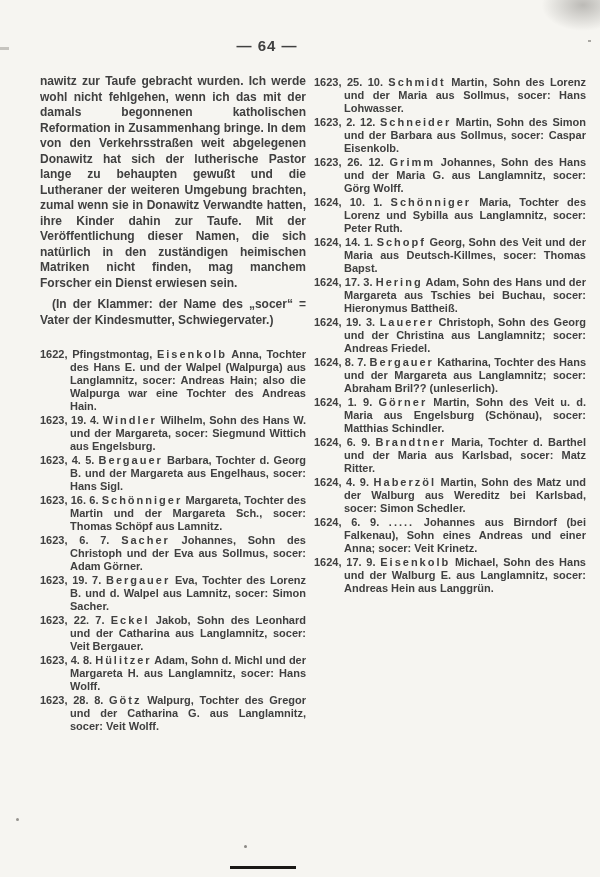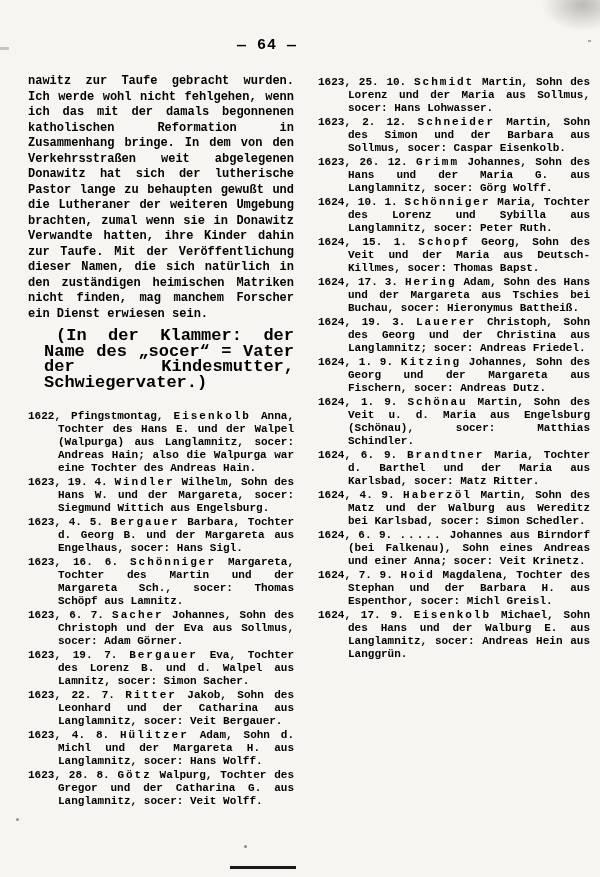--- a/index.html
+++ b/index.html
@@ -1,43 +1,43 @@
 <!DOCTYPE html>
 <html><head>
 <meta charset="utf-8">
 <style>
   html,body { margin:0; padding:0; background:#e8e6e1; }
   .page {
     position:relative; width:600px; height:877px; margin:0;
     background:#f6f5f1;
-    font-family:Liberation Mono, monospace;
-    color:#000000; overflow:hidden;
+    font-family:Liberation Sans, sans-serif;
+    color:#404040; overflow:hidden;
   }
   .corner-shadow {
     position:absolute; top:-22px; right:-26px; width:86px; height:54px;
     background: radial-gradient(ellipse at center, rgba(130,128,124,0.50), rgba(130,128,124,0) 68%);
   }
   .edge-mark { position:absolute; left:0; top:47px; width:9px; height:3px; background:#c6c4bf; }
   .speck1 { position:absolute; left:16px; top:818px; width:3px; height:3px; background:#96948f; border-radius:50%; }
   .speck2 { position:absolute; left:244px; top:845px; width:3px; height:3px; background:#8a8884; border-radius:50%; }
   .speck3 { position:absolute; left:588px; top:40px; width:3px; height:2px; background:#aaa8a3; }
   .pageno {
     position:absolute; top:37px; left:0; width:534px; text-align:center;
     font-weight:bold; font-size:15px; letter-spacing:1px;
   }
   .cols {
-    position:absolute; top:74px; left:28px; width:546px;
-    display:grid; grid-template-columns:266px 272px; column-gap:24px;
+    position:absolute; top:74px; left:40px; width:546px;
+    display:grid; grid-template-columns:266px 272px; column-gap:8px;
   }
   .intro {
     margin:0; font-size:12px; line-height:15.5px;
     text-align:justify; font-weight:bold;
   }
   .note {
-    margin:6px 0 0 16px; font-size:17px; line-height:15.5px;
+    margin:6px 0 0 0; font-size:12px; line-height:15.5px;
     text-align:justify; font-weight:bold; text-indent:12px;
   }
   .entries { margin-top:20px; }
   .entries.first { margin-top:2px; }
   .entry {
     font-size:11px; line-height:13px; text-align:justify; font-weight:bold;
     padding-left:30px; text-indent:-30px; margin:0 0 1px 0;
   }
   .sperr { letter-spacing:2px; }
   .divider { position:absolute; left:230px; top:866px; width:66px; height:3px; background:#1a1816; }
@@ -58,40 +58,39 @@
     <div class="col">
       <p class="intro">nawitz zur Taufe gebracht wurden. Ich werde wohl nicht fehlgehen, wenn ich das mit der damals begonnenen katholischen Reformation in Zusammenhang bringe. In dem von den Verkehrsstraßen weit abgelegenen Donawitz hat sich der lutherische Pastor lange zu behaupten gewußt und die Lutheraner der weiteren Umgebung brachten, zumal wenn sie in Donawitz Verwandte hatten, ihre Kinder dahin zur Taufe. Mit der Veröffentlichung dieser Namen, die sich natürlich in den zuständigen heimischen Matriken nicht finden, mag manchem Forscher ein Dienst erwiesen sein.</p>
       <p class="note">(In der Klammer: der Name des „socer“ = Vater der Kindesmutter, Schwiegervater.)</p>
       <div class="entries">
         <div class="entry"><span>1622, Pfingstmontag, </span><span class="sperr">Eisenkolb</span><span> Anna, Tochter des Hans E. und der Walpel (Walpurga) aus Langlamnitz, socer: Andreas Hain; also die Walpurga war eine Tochter des Andreas Hain.</span></div>
         <div class="entry"><span>1623, 19. 4. </span><span class="sperr">Windler</span><span> Wilhelm, Sohn des Hans W. und der Margareta, socer: Siegmund Wittich aus Engelsburg.</span></div>
         <div class="entry"><span>1623, 4. 5. </span><span class="sperr">Bergauer</span><span> Barbara, Tochter d. Georg B. und der Margareta aus Engelhaus, socer: Hans Sigl.</span></div>
         <div class="entry"><span>1623, 16. 6. </span><span class="sperr">Schönniger</span><span> Margareta, Tochter des Martin und der Margareta Sch., socer: Thomas Schöpf aus Lamnitz.</span></div>
         <div class="entry"><span>1623, 6. 7. </span><span class="sperr">Sacher</span><span> Johannes, Sohn des Christoph und der Eva aus Sollmus, socer: Adam Görner.</span></div>
         <div class="entry"><span>1623, 19. 7. </span><span class="sperr">Bergauer</span><span> Eva, Tochter des Lorenz B. und d. Walpel aus Lamnitz, socer: Simon Sacher.</span></div>
-        <div class="entry"><span>1623, 22. 7. </span><span class="sperr">Ritter</span><span> Jakob, Sohn des Leonhard und der Catharina aus Langlamnitz, socer: Veit Bergauer.</span></div>
+        <div class="entry"><span>1623, 22. 7. </span><span class="sperr">Eckel</span><span> Jakob, Sohn des Leonhard und der Catharina aus Langlamnitz, socer: Veit Bergauer.</span></div>
         <div class="entry"><span>1623, 4. 8. </span><span class="sperr">Hülitzer</span><span> Adam, Sohn d. Michl und der Margareta H. aus Langlamnitz, socer: Hans Wolff.</span></div>
         <div class="entry"><span>1623, 28. 8. </span><span class="sperr">Götz</span><span> Walpurg, Tochter des Gregor und der Catharina G. aus Langlamnitz, socer: Veit Wolff.</span></div>
       </div>
     </div>
 
     <div class="col">
       <div class="entries first">
         <div class="entry"><span>1623, 25. 10. </span><span class="sperr">Schmidt</span><span> Martin, Sohn des Lorenz und der Maria aus Sollmus, socer: Hans Lohwasser.</span></div>
         <div class="entry"><span>1623, 2. 12. </span><span class="sperr">Schneider</span><span> Martin, Sohn des Simon und der Barbara aus Sollmus, socer: Caspar Eisenkolb.</span></div>
         <div class="entry"><span>1623, 26. 12. </span><span class="sperr">Grimm</span><span> Johannes, Sohn des Hans und der Maria G. aus Langlamnitz, socer: Görg Wolff.</span></div>
         <div class="entry"><span>1624, 10. 1. </span><span class="sperr">Schönniger</span><span> Maria, Tochter des Lorenz und Sybilla aus Langlamnitz, socer: Peter Ruth.</span></div>
-        <div class="entry"><span>1624, 15. 1. </span><span class="sperr">Schopf</span><span> Georg, Sohn des Veit und der Maria aus Deutsch-Killmes, socer: Thomas Bapst.</span></div>
+        <div class="entry"><span>1624, 14. 1. </span><span class="sperr">Schopf</span><span> Georg, Sohn des Veit und der Maria aus Deutsch-Killmes, socer: Thomas Bapst.</span></div>
         <div class="entry"><span>1624, 17. 3. </span><span class="sperr">Hering</span><span> Adam, Sohn des Hans und der Margareta aus Tschies bei Buchau, socer: Hieronymus Battheiß.</span></div>
         <div class="entry"><span>1624, 19. 3. </span><span class="sperr">Lauerer</span><span> Christoph, Sohn des Georg und der Christina aus Langlamnitz; socer: Andreas Friedel.</span></div>
-        <div class="entry"><span>1624, 1. 9. </span><span class="sperr">Kitzing</span><span> Johannes, Sohn des Georg und der Margareta aus Fischern, socer: Andreas Dutz.</span></div>
-        <div class="entry"><span>1624, 1. 9. </span><span class="sperr">Schönau</span><span> Martin, Sohn des Veit u. d. Maria aus Engelsburg (Schönau), socer: Matthias Schindler.</span></div>
+        <div class="entry"><span>1624, 8. 7. </span><span class="sperr">Bergauer</span><span> Katharina, Tochter des Hans und der Margareta aus Langlamnitz; socer: Abraham Bril?? (unleserlich).</span></div>
+        <div class="entry"><span>1624, 1. 9. </span><span class="sperr">Görner</span><span> Martin, Sohn des Veit u. d. Maria aus Engelsburg (Schönau), socer: Matthias Schindler.</span></div>
         <div class="entry"><span>1624, 6. 9. </span><span class="sperr">Brandtner</span><span> Maria, Tochter d. Barthel und der Maria aus Karlsbad, socer: Matz Ritter.</span></div>
         <div class="entry"><span>1624, 4. 9. </span><span class="sperr">Haberzöl</span><span> Martin, Sohn des Matz und der Walburg aus Wereditz bei Karlsbad, socer: Simon Schedler.</span></div>
         <div class="entry"><span>1624, 6. 9. </span><span class="sperr">.....</span><span> Johannes aus Birndorf (bei Falkenau), Sohn eines Andreas und einer Anna; socer: Veit Krinetz.</span></div>
-        <div class="entry"><span>1624, 7. 9. </span><span class="sperr">Hoid</span><span> Magdalena, Tochter des Stephan und der Barbara H. aus Espenthor, socer: Michl Greisl.</span></div>
         <div class="entry"><span>1624, 17. 9. </span><span class="sperr">Eisenkolb</span><span> Michael, Sohn des Hans und der Walburg E. aus Langlamnitz, socer: Andreas Hein aus Langgrün.</span></div>
       </div>
     </div>
   </div>
 
   <div class="divider"></div>
 </div>
 
 </body></html>

